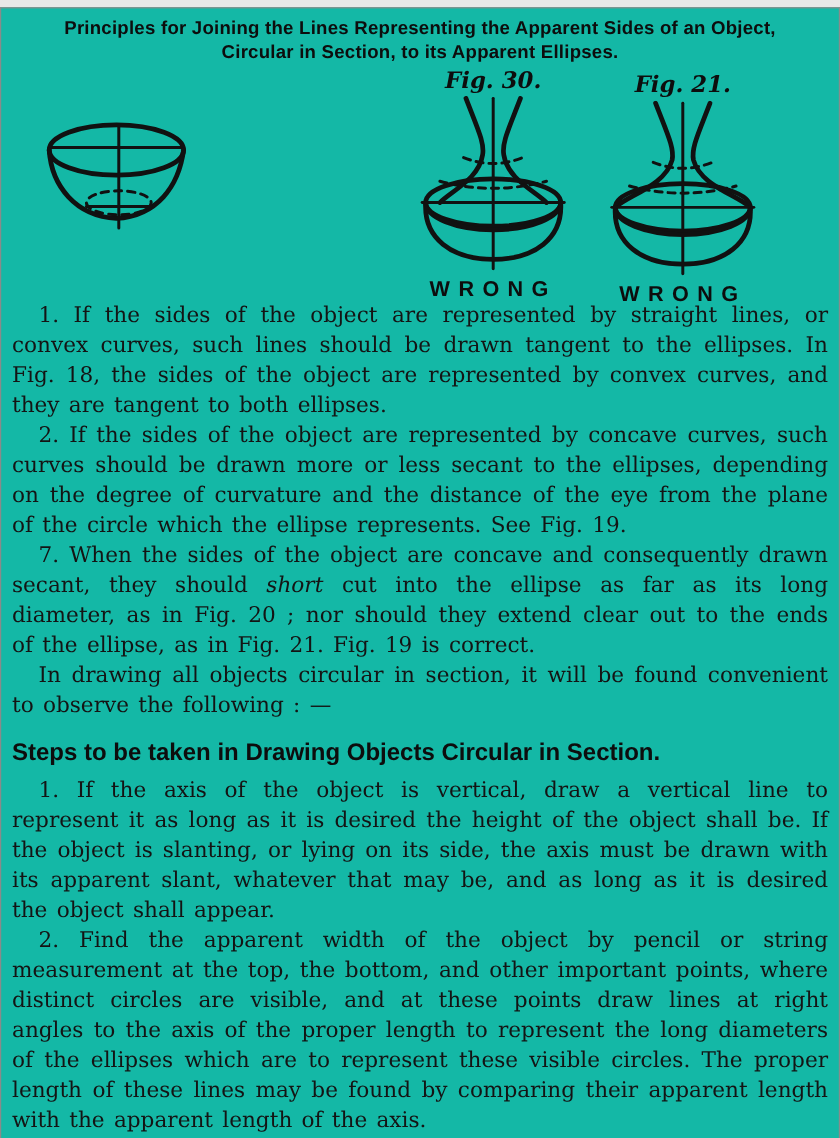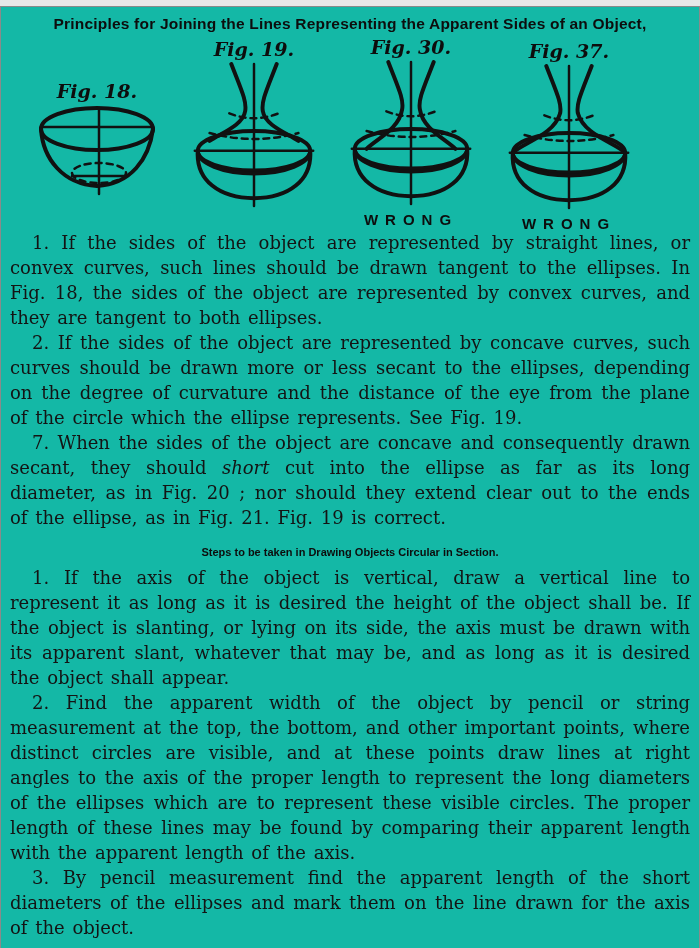--- a/index.html
+++ b/index.html
@@ -40,110 +40,93 @@
     font-size:19px;
     line-height:22px;
     color:#0d0d0d;
     margin-bottom:2px;
     white-space:nowrap;
   }
   .fig svg { display:block; margin:0 auto; }
   .wrong {
     font-family:"Liberation Sans", sans-serif;
     font-weight:bold;
-    font-size:15px;
+    font-size:18px;
     letter-spacing:7px;
     margin-top:3px;
     color:#0d0d0d;
     white-space:nowrap;
   }
   .body-text {
     margin:0 9px;
   }
   .body-text p {
     margin:0;
     font-size:18px;
     line-height:25px;
     text-align:justify;
     word-spacing:2px;
     color:#141414;
   }
   .body-text p.indent { text-indent:22px; }
   .steps-heading {
     margin:16px 0 7px 0;
-    text-align:center;
     font-family:"Liberation Sans", sans-serif;
     font-weight:bold;
-    font-size:11px;
+    font-size:20px;
     color:#0d0d0d;
   }
   em { font-style:italic; }
 </style>
 </head>
 <body>
 
 <div class="page">
 
   <div class="title">
     <div>Principles for Joining the Lines Representing the Apparent Sides of an Object,</div>
+    <div>Circular in Section, to its Apparent Ellipses.</div>
   </div>
 
   <div class="figures-row">
 
     <div class="fig" style="left:26px; top:44px; width:140px;">
-      <div class="fig-label">Fig. 18.</div>
       <svg width="125" height="95" viewBox="0 0 125 95">
         <g fill="none" stroke="#111" stroke-linecap="round">
           <line x1="64" y1="4" x2="64" y2="90" stroke-width="2.5"></line>
           <line x1="6" y1="23" x2="118" y2="23" stroke-width="2.5"></line>
           <ellipse cx="62" cy="25" rx="56" ry="21" stroke-width="4"></ellipse>
           <path d="M 6 25 C 8 55, 28 80, 62 82 C 96 80, 114 55, 118 25" stroke-width="4"></path>
           <ellipse cx="64" cy="69" rx="27" ry="10" stroke-width="2.5" stroke-dasharray="6 5"></ellipse>
           <line x1="37" y1="72" x2="91" y2="72" stroke-width="2.5"></line>
         </g>
       </svg>
     </div>
 
-    <div class="fig" style="left:183px; top:2px; width:140px;">
-      <div class="fig-label">Fig. 19.</div>
-      <svg width="130" height="148" viewBox="0 0 130 150">
-        <g fill="none" stroke="#111" stroke-linecap="round">
-          <line x1="65" y1="2" x2="65" y2="146" stroke-width="2.5"></line>
-          <path d="M 42 2 C 52 28, 58 40, 56 50 C 54 64, 32 72, 20 80" stroke-width="4"></path>
-          <path d="M 88 2 C 78 28, 72 40, 74 50 C 76 64, 98 72, 110 80" stroke-width="4"></path>
-          <path d="M 40 52 Q 65 62 90 52" stroke-width="2.5" stroke-dasharray="6 5"></path>
-          <path d="M 20 72 Q 65 84 110 72" stroke-width="2.5" stroke-dasharray="6 5"></path>
-          <ellipse cx="65" cy="90" rx="57" ry="20" stroke-width="4"></ellipse>
-          <path d="M 8 90 A 57 23 0 0 0 122 90" stroke-width="4"></path>
-          <path d="M 8 90 C 6 120, 30 138, 65 138 C 100 138, 124 120, 122 90" stroke-width="4"></path>
-          <line x1="5" y1="90" x2="125" y2="90" stroke-width="2.5"></line>
-        </g>
-      </svg>
-    </div>
 
     <div class="fig" style="left:340px; top:0px; width:140px;">
       <div class="fig-label">Fig. 30.</div>
       <svg width="130" height="148" viewBox="0 0 130 150">
         <g fill="none" stroke="#111" stroke-linecap="round">
           <line x1="65" y1="2" x2="65" y2="146" stroke-width="2.5"></line>
           <path d="M 42 2 C 52 28, 58 40, 56 50 C 53 70, 30 80, 20 90" stroke-width="4"></path>
           <path d="M 88 2 C 78 28, 72 40, 74 50 C 77 70, 100 80, 110 90" stroke-width="4"></path>
           <path d="M 40 52 Q 65 62 90 52" stroke-width="2.5" stroke-dasharray="6 5"></path>
           <path d="M 20 72 Q 65 84 110 72" stroke-width="2.5" stroke-dasharray="6 5"></path>
           <ellipse cx="65" cy="90" rx="57" ry="20" stroke-width="4"></ellipse>
           <path d="M 8 90 A 57 23 0 0 0 122 90" stroke-width="4"></path>
           <path d="M 8 90 C 6 120, 30 138, 65 138 C 100 138, 124 120, 122 90" stroke-width="4"></path>
           <line x1="5" y1="90" x2="125" y2="90" stroke-width="2.5"></line>
         </g>
       </svg>
       <div class="wrong">WRONG</div>
     </div>
 
     <div class="fig" style="left:498px; top:4px; width:140px;">
-      <div class="fig-label">Fig. 37.</div>
+      <div class="fig-label">Fig. 21.</div>
       <svg width="130" height="148" viewBox="0 0 130 150">
         <g fill="none" stroke="#111" stroke-linecap="round">
           <line x1="65" y1="2" x2="65" y2="146" stroke-width="2.5"></line>
           <path d="M 42 2 C 52 28, 58 40, 56 50 C 50 72, 18 80, 8 90" stroke-width="4"></path>
           <path d="M 88 2 C 78 28, 72 40, 74 50 C 80 72, 112 80, 122 90" stroke-width="4"></path>
           <path d="M 40 52 Q 65 62 90 52" stroke-width="2.5" stroke-dasharray="6 5"></path>
           <path d="M 20 72 Q 65 84 110 72" stroke-width="2.5" stroke-dasharray="6 5"></path>
           <ellipse cx="65" cy="90" rx="57" ry="20" stroke-width="4"></ellipse>
           <path d="M 8 90 A 57 23 0 0 0 122 90" stroke-width="4"></path>
           <path d="M 8 90 C 6 120, 30 138, 65 138 C 100 138, 124 120, 122 90" stroke-width="4"></path>
@@ -152,20 +135,21 @@
       </svg>
       <div class="wrong">WRONG</div>
     </div>
 
   </div>
 
   <div class="body-text">
     <p class="indent">1.  If the sides of the object are represented by straight lines, or convex curves, such lines should be drawn tangent to the ellipses.   In Fig. 18, the sides of the object are represented by convex curves, and they are tangent to both ellipses.</p>
     <p class="indent">2.  If the sides of the object are represented by concave curves, such curves should be drawn more or less secant to the ellipses, depending on the degree of curvature and the distance of the eye from the plane of the circle which the ellipse represents.   See Fig. 19.</p>
     <p class="indent"><span>7.  When the sides of the object are concave and consequently drawn secant, they should </span><em>short</em><span> cut into the ellipse as far as its long diameter, as in Fig. 20 ; nor should they extend clear out to the ends of the ellipse, as in Fig. 21.   Fig. 19 is correct.</span></p>
+    <p class="indent">In drawing all objects circular in section, it will be found convenient to observe the following : —</p>
 
     <div class="steps-heading">Steps to be taken in Drawing Objects Circular in Section.</div>
 
     <p class="indent">1.  If the axis of the object is vertical, draw a vertical line to represent it as long as it is desired the height of the object shall be.   If the object is slanting, or lying on its side, the axis must be drawn with its apparent slant, whatever that may be, and as long as it is desired the object shall appear.</p>
     <p class="indent">2.  Find the apparent width of the object by pencil or string measurement at the top, the bottom, and other important points, where distinct circles are visible, and at these points draw lines at right angles to the axis of the proper length to represent the long diameters of the ellipses which are to represent these visible circles.   The proper length of these lines may be found by comparing their apparent length with the apparent length of the axis.</p>
     <p class="indent">3.  By pencil measurement find the apparent length of the short diameters of the ellipses and mark them on the line drawn for the axis of the object.</p>
 
   </div>
 
 </div>

